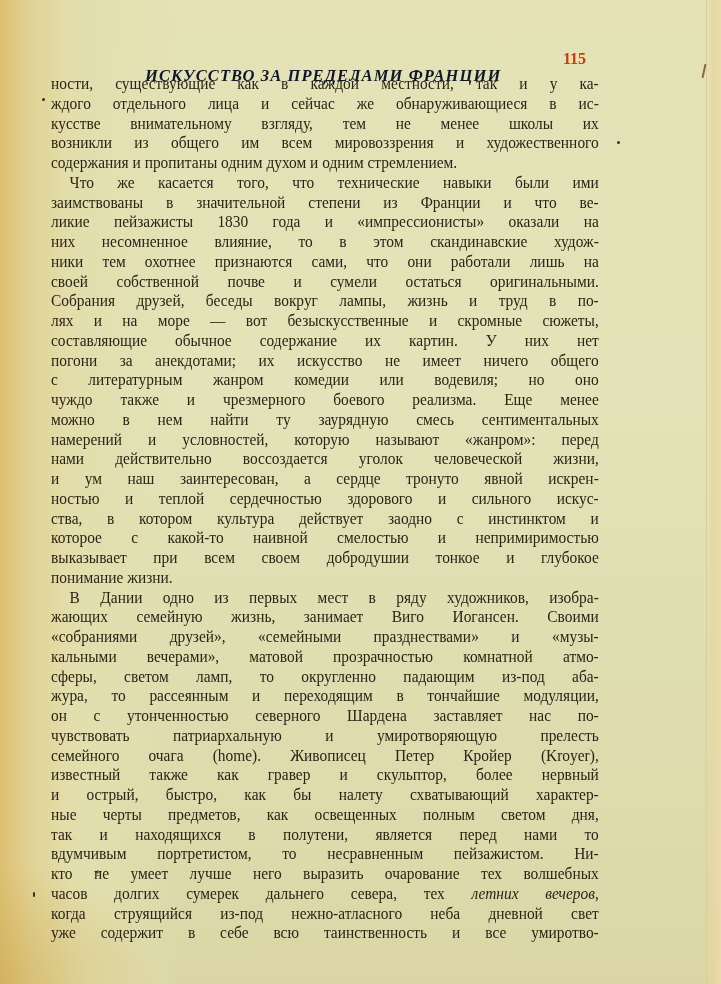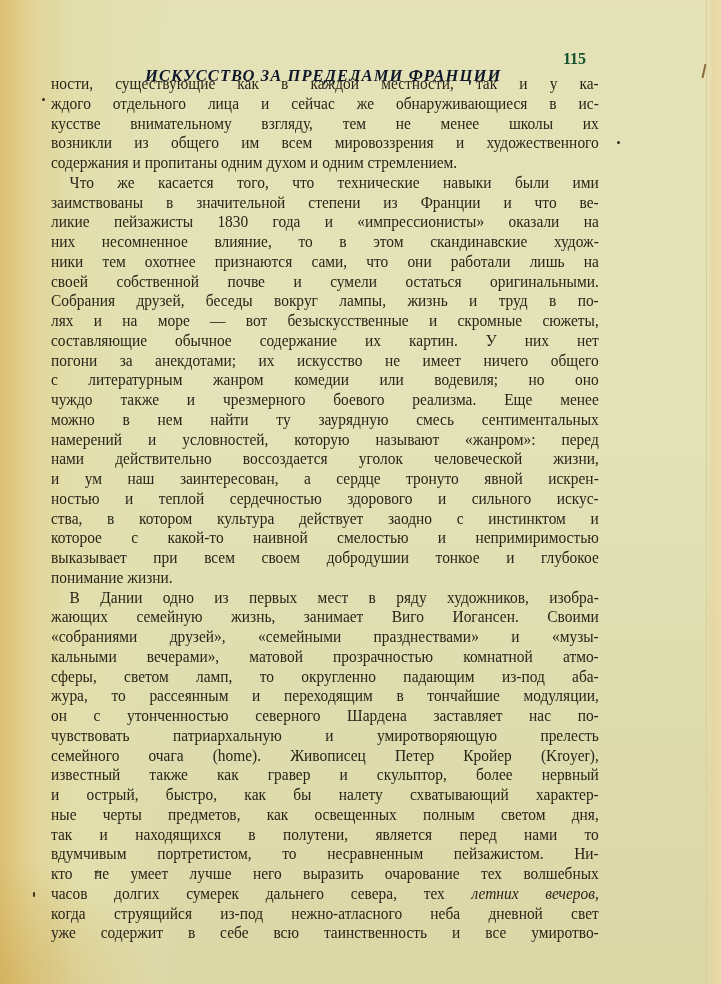--- a/index.html
+++ b/index.html
@@ -30,21 +30,21 @@
     pointer-events: none;
   }
   .running-head {
     position: absolute; left: 145px; top: 66px; width: 440px;
     font-style: italic; font-weight: bold; font-size: 16.5px;
     letter-spacing: 1.1px;
     color: #0f172a;
   }
   .page-number {
     position: absolute; left: 563px; top: 50px;
-    font-weight: bold; font-size: 16px; color: #14532d;
+    font-weight: bold; font-size: 16px; color: #c2410c;
   }
   .body-text {
     position: absolute; left: 51px; top: 74px; width: 548px;
   }
   .line {
     height: 19.75px; line-height: 19.75px;
     font-size: 16.6px;
     white-space: nowrap;
     text-align: justify;
     text-align-last: justify;

